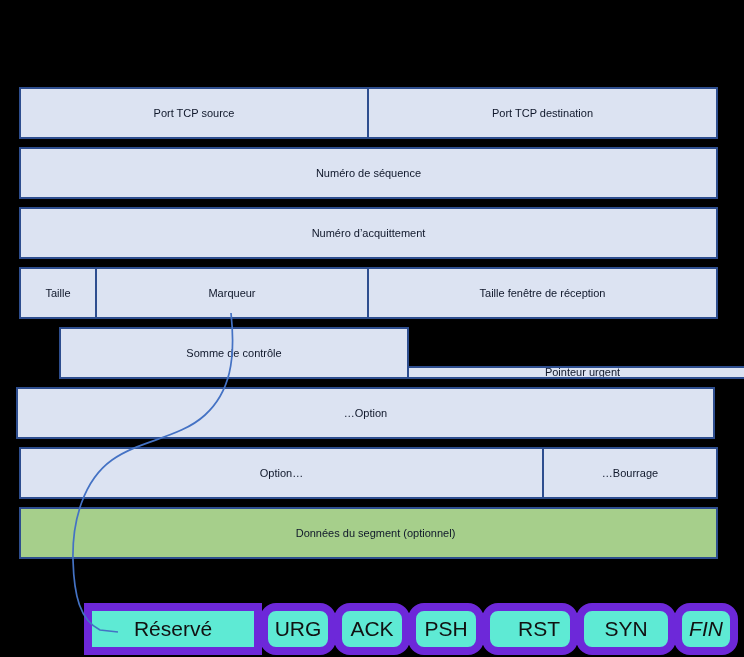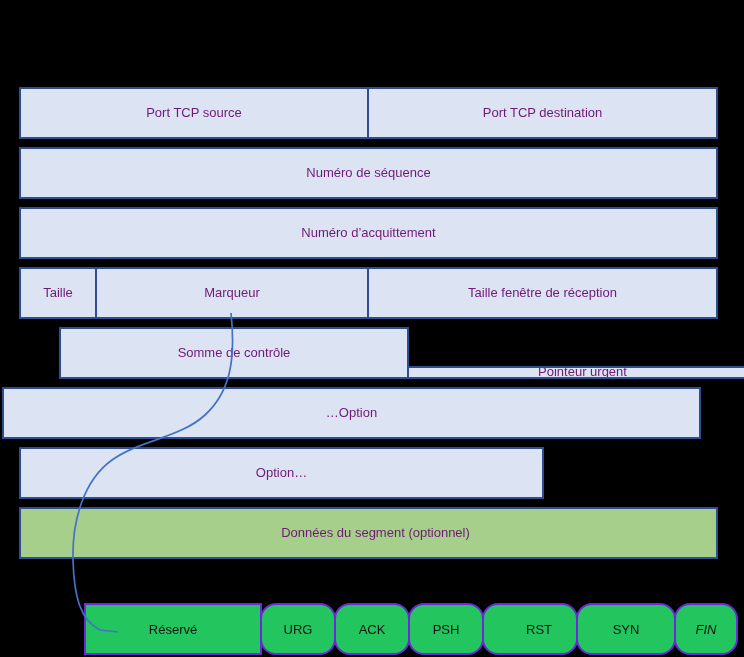--- a/index.html
+++ b/index.html
@@ -24,22 +24,22 @@
   .row {
     position: absolute;
     display: flex;
     height: 52px;
     box-sizing: border-box;
   }
   .cell {
     box-sizing: border-box;
     background: #DCE3F2;
     border: 2px solid #2E4E8F;
-    color: #701a75;
-    font-size: 13px;
+    color: #0f172a;
+    font-size: 11px;
     display: flex;
     align-items: center;
     justify-content: center;
     text-align: center;
     line-height: 1.1;
     white-space: nowrap;
     overflow: hidden;
   }
   .cell.data {
     background: #A6CF8B;
@@ -53,24 +53,24 @@
   
   #flags-row {
     position: absolute;
     left: 84px;
     top: 603px;
     height: 52px;
     display: flex;
   }
   .flag-cell {
     box-sizing: border-box;
-    background: #22c55e;
-    border: 2px solid #6d28d9;
+    background: #5eead4;
+    border: 8px solid #6d28d9;
     color: #111111;
-    font-size: 13px;
+    font-size: 21px;
     display: flex;
     align-items: center;
     justify-content: center;
     white-space: nowrap;
   }
   .flag-cell + .flag-cell {
     margin-left: -2px;
     border-radius: 16px;
   }
 
@@ -102,25 +102,26 @@
       </div>
       <div class="row" style="left: 19px; top: 267px;">
         <div class="cell" style="width: 78px;">Taille</div>
         <div class="cell" style="width: 274px;">Marqueur</div>
         <div class="cell" style="width: 351px;">Taille fenêtre de réception</div>
       </div>
       <div class="row" style="left: 19px; top: 327px; padding-left: 40px;">
         <div class="cell" style="width: 350px;">Somme de contrôle</div>
         <div class="cell" style="width: 351px; margin-top: 39px;">Pointeur urgent</div>
       </div>
-      <div class="row" style="left: 2px; top: 387px;">
+      <div class="row" style="left: 16px; top: 387px;">
         <div class="cell" style="width: 699px;">…Option</div>
       </div>
       <div class="row" style="left: 19px; top: 447px;">
         <div class="cell" style="width: 525px;">Option…</div>
+        <div class="cell" style="width: 176px;">…Bourrage</div>
       </div>
       <div class="row" style="left: 19px; top: 507px;">
         <div class="cell data" style="width: 699px; padding-left: 14px;">Données du segment (optionnel)</div>
       </div>
     </div>
 
   <div id="flags-row">
       <div class="flag-cell" style="width: 178px;">Réservé</div>
       <div class="flag-cell" style="width: 76px;">URG</div>
       <div class="flag-cell" style="width: 76px;">ACK</div>

